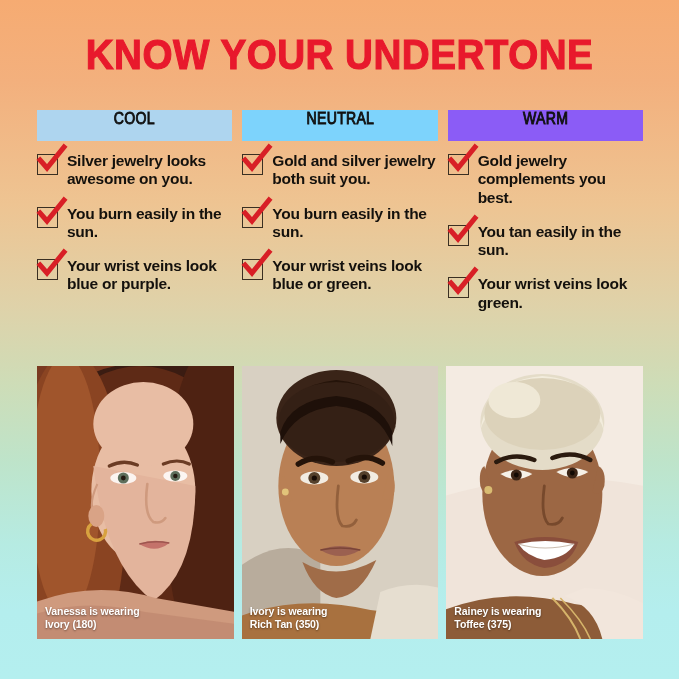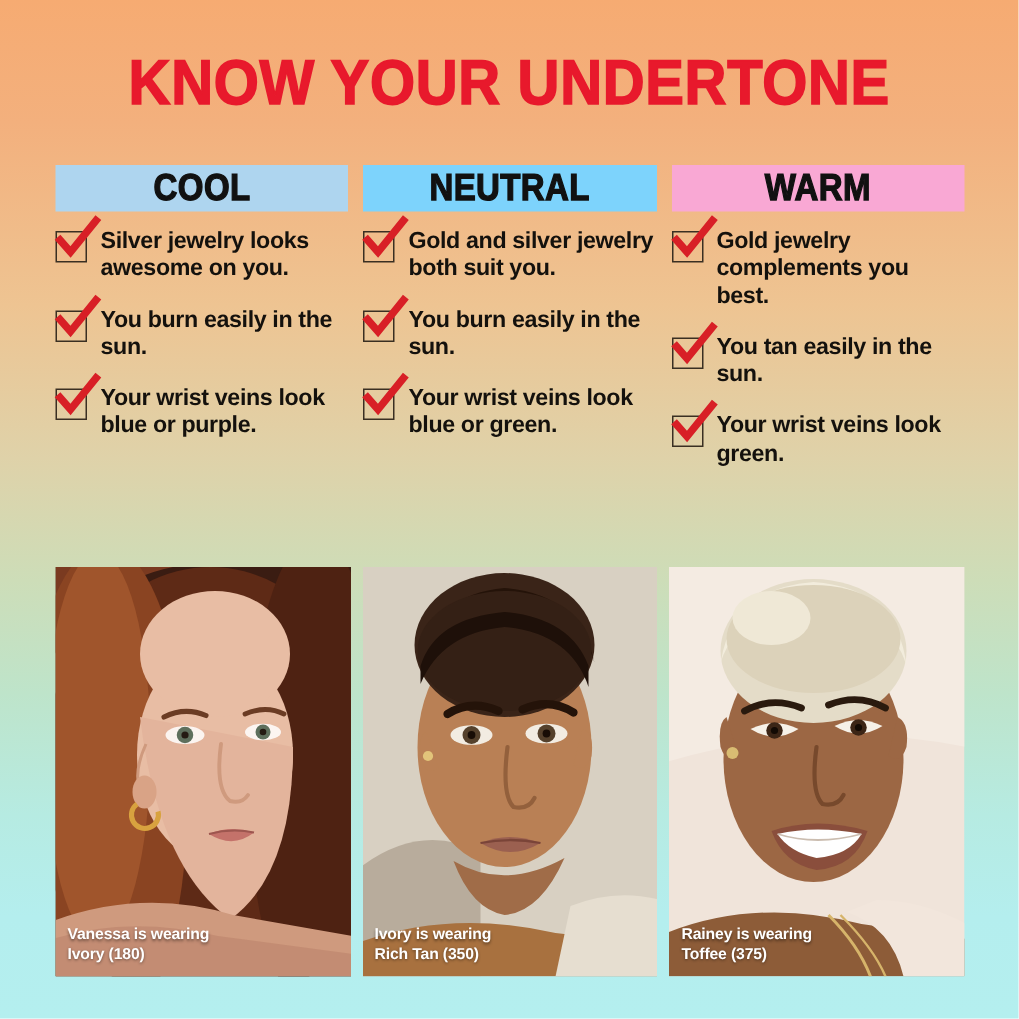--- a/index.html
+++ b/index.html
@@ -40,24 +40,24 @@
   .bands {
     position:absolute;
     top:110px; left:37px;
     width:606px; height:31px;
     display:flex;
     gap:10px;
   }
   .band {
     flex:1;
     display:flex;
-    align-items:center;
+    align-items:flex-start;
     justify-content:center;
-    font-size:25px;
-    font-weight:bold;
+    font-size:16px;
+    font-weight:normal;
     color:#111;
     letter-spacing:0.3px;
     transform-origin:center;
     -webkit-text-stroke: 0.9px #111;
   }
   .band span { transform: scaleX(0.88); display:inline-block; }
 
   
   .columns {
     position:absolute;
@@ -88,21 +88,21 @@
     line-height:1.18;
     color:#14110d;
     font-weight:bold;
     letter-spacing:-0.25px;
     max-width:170px;
   }
 
   
   .photos {
     position:absolute;
-    top:378px; left:37px;
+    top:366px; left:37px;
     width:606px; height:273px;
     display:flex;
     gap:8px;
   }
   .photo {
     flex:1;
     position:relative;
     overflow:hidden;
   }
   .caption {
@@ -125,21 +125,21 @@
 
   <div class="title">KNOW YOUR UNDERTONE</div>
 
   <div class="bands">
     <div class="band" style="background: rgb(174, 213, 239);">
       <span>COOL</span>
     </div>
     <div class="band" style="background: #7dd3fc;">
       <span>NEUTRAL</span>
     </div>
-    <div class="band" style="background: #f9a8d4;">
+    <div class="band" style="background: #8b5cf6;">
       <span>WARM</span>
     </div>
   </div>
 
   <div class="columns">
 
     <div class="col">
       <div class="item">
         <span class="cbox">
           <svg width="30" height="30" viewBox="0 0 30 30">

